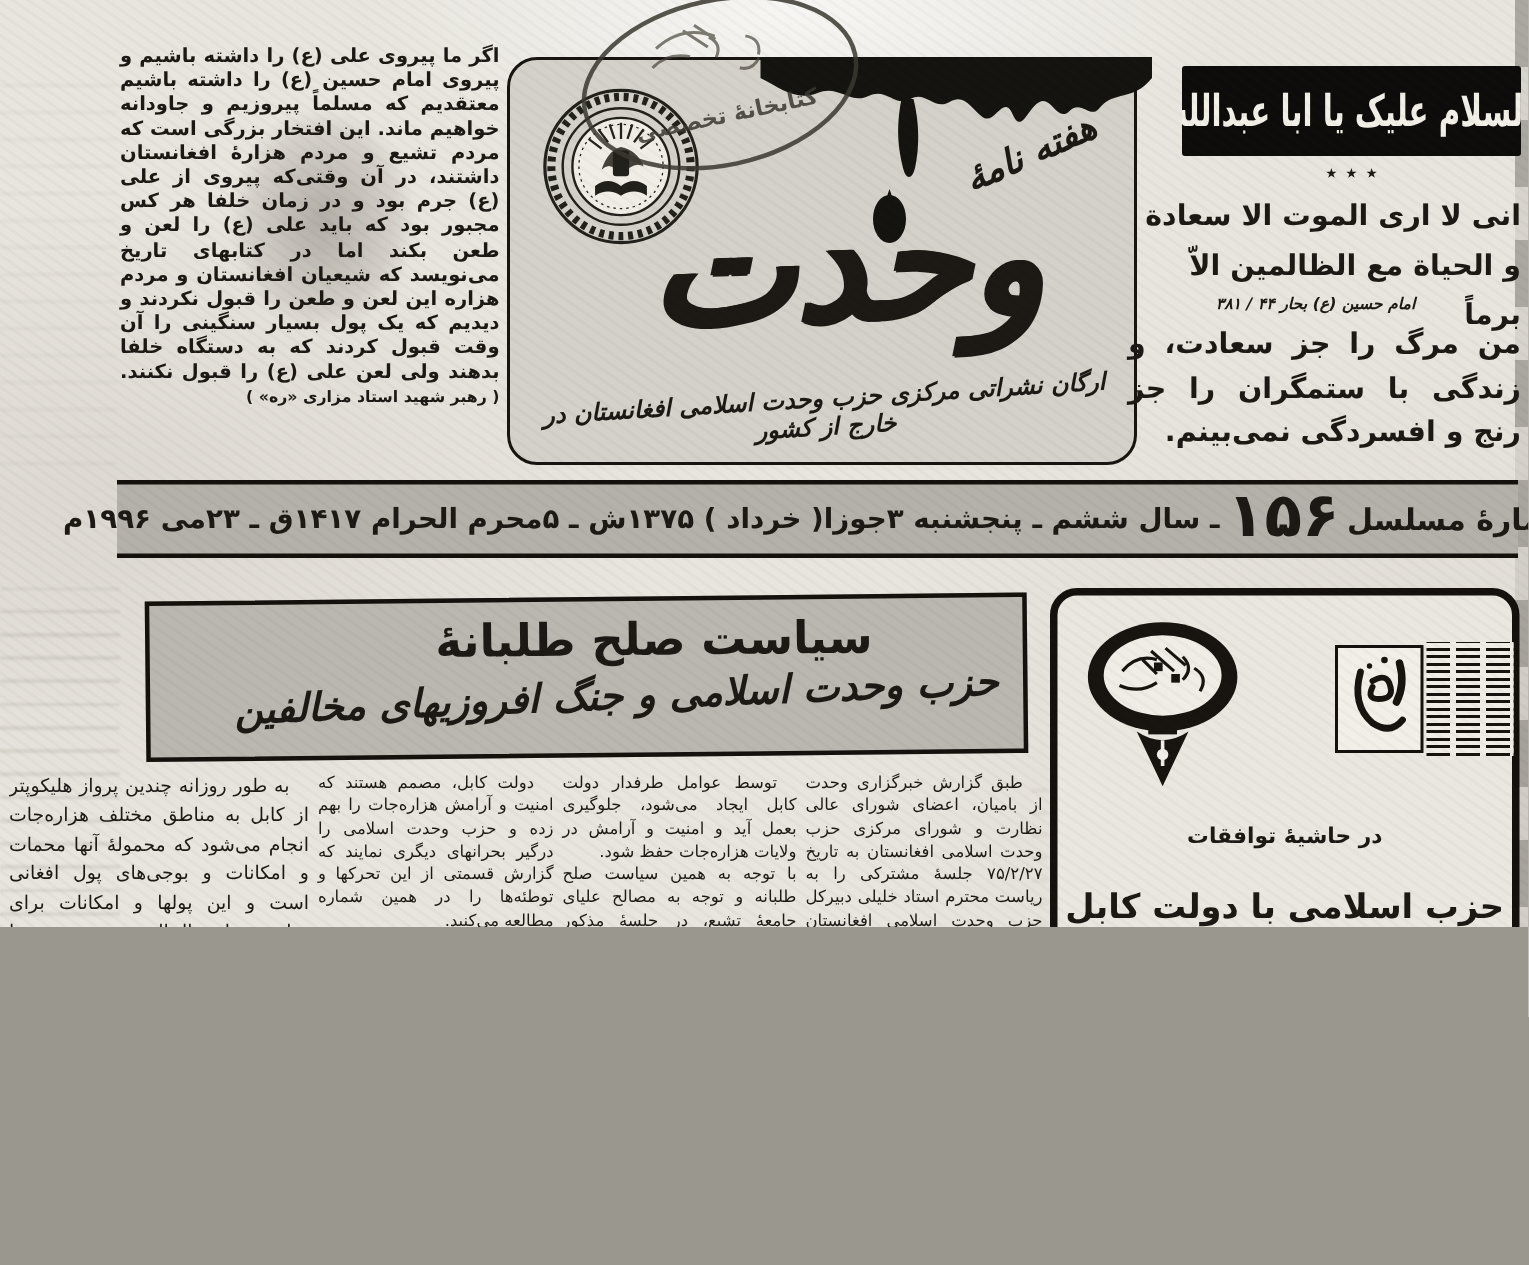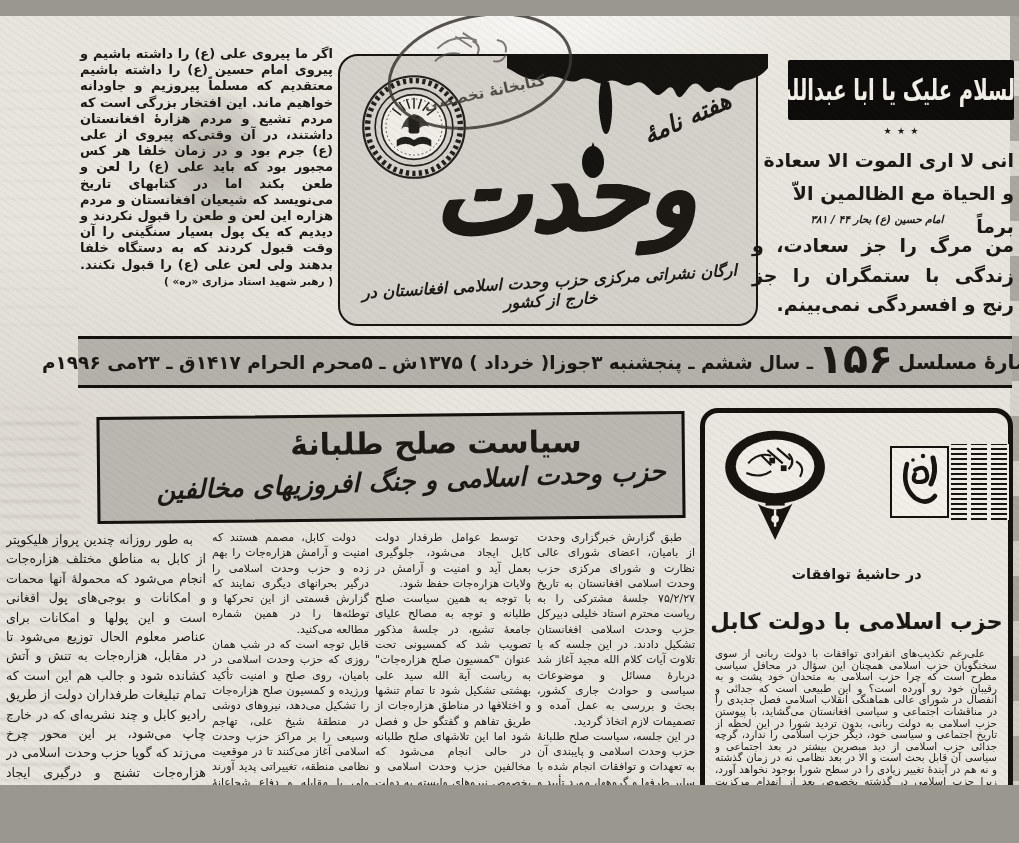--- a/index.html
+++ b/index.html
@@ -1,19 +1,19 @@
 <!DOCTYPE html>
 <html lang="fa" dir="rtl"><head>
 <meta charset="utf-8">
 <style>
   * { margin:0; padding:0; box-sizing:border-box; }
   html,body { background:#9a978f; }
   body { font-family:"DejaVu Sans", sans-serif; }
   .page {
-    position:relative; width:1019px; height:769px; margin:16px auto;
+    position:relative; width:1019px; height:618px; margin:0 auto;
     overflow:hidden; direction:rtl; color:#1c1915;
     background:
       radial-gradient(ellipse 420px 160px at 52% 1%, rgba(255,255,255,.65), rgba(255,255,255,0) 70%),
       radial-gradient(ellipse 500px 300px at 8% 55%, rgba(110,104,94,.10), rgba(0,0,0,0) 70%),
       radial-gradient(ellipse 600px 400px at 95% 80%, rgba(110,104,94,.08), rgba(0,0,0,0) 70%),
       #e8e5de;
   }
   .ht {
     background-image:
       repeating-linear-gradient(45deg, rgba(25,22,18,.10) 0 1px, rgba(0,0,0,0) 1px 3px),

